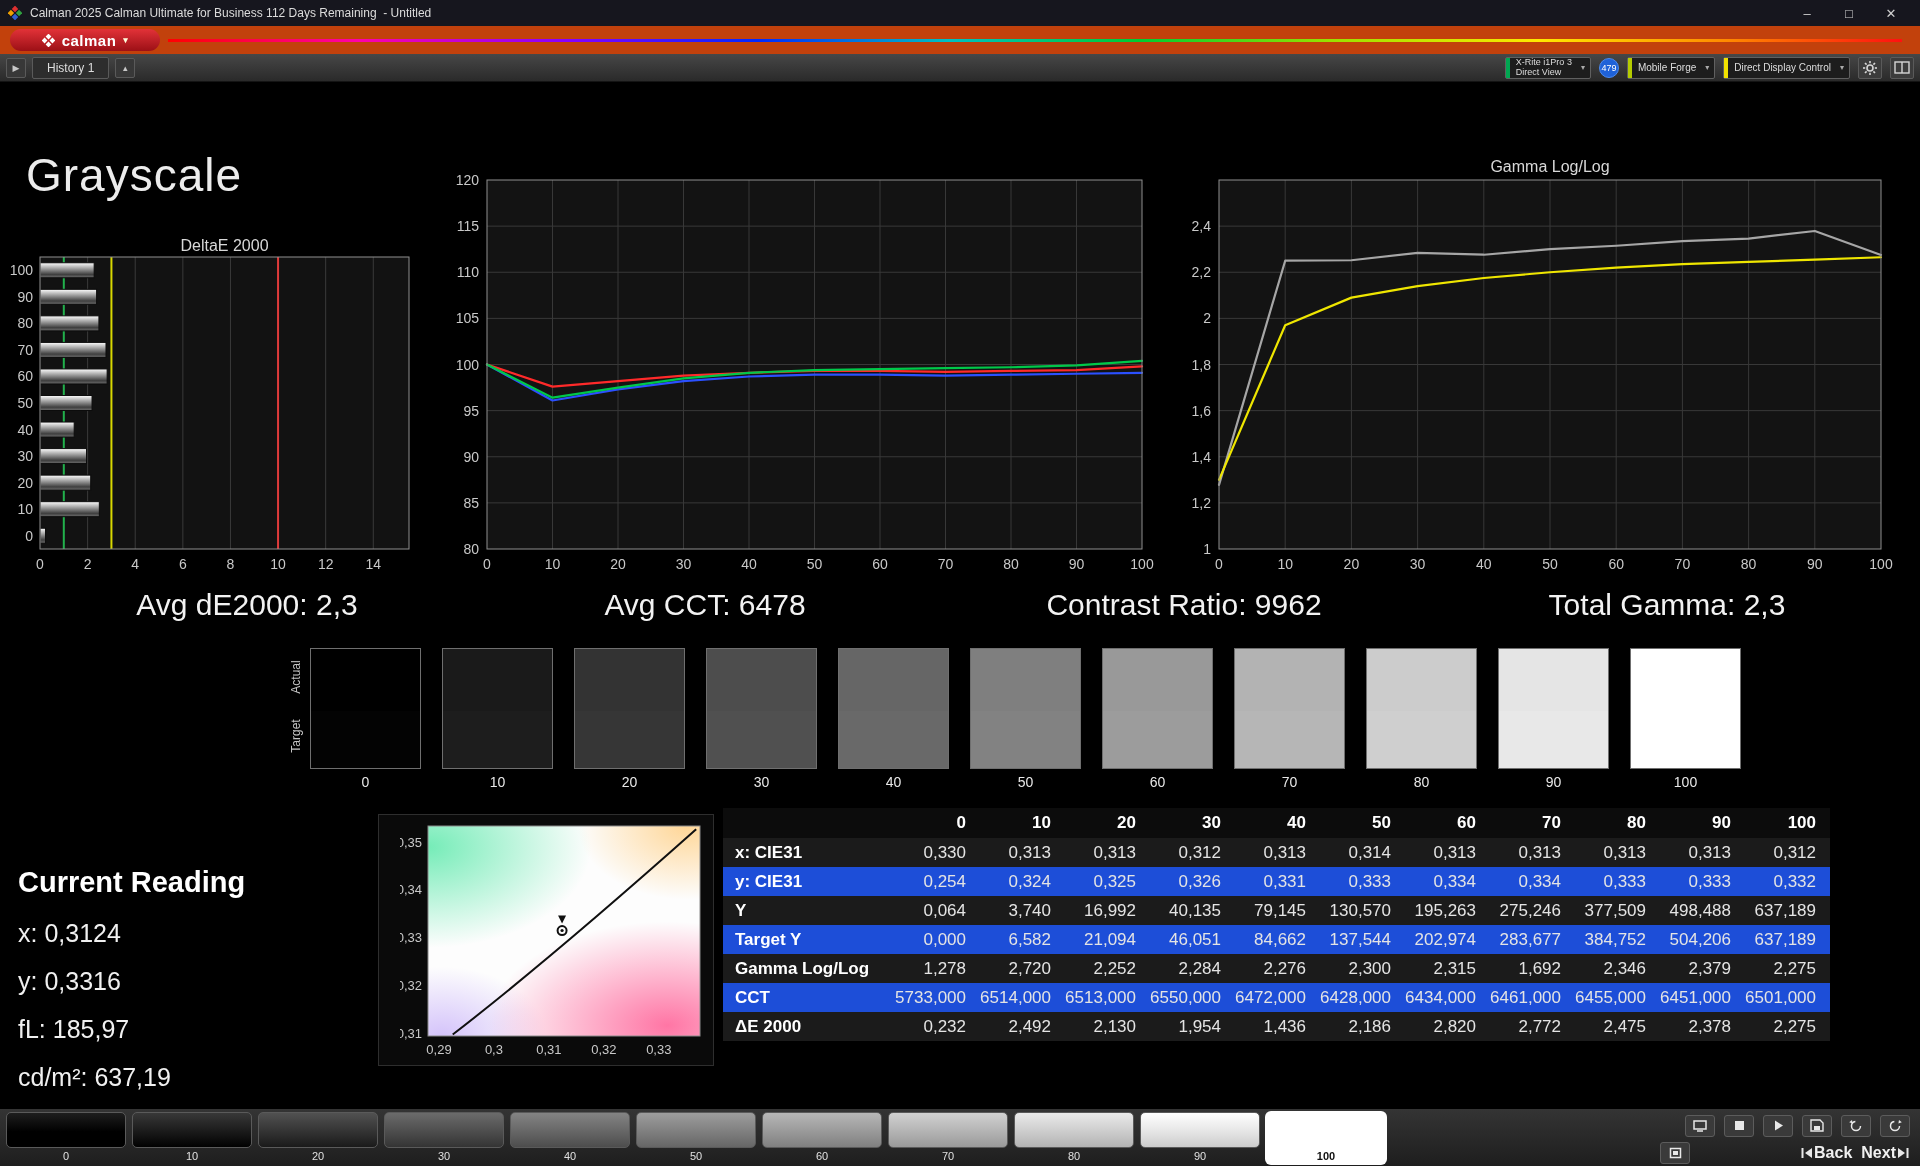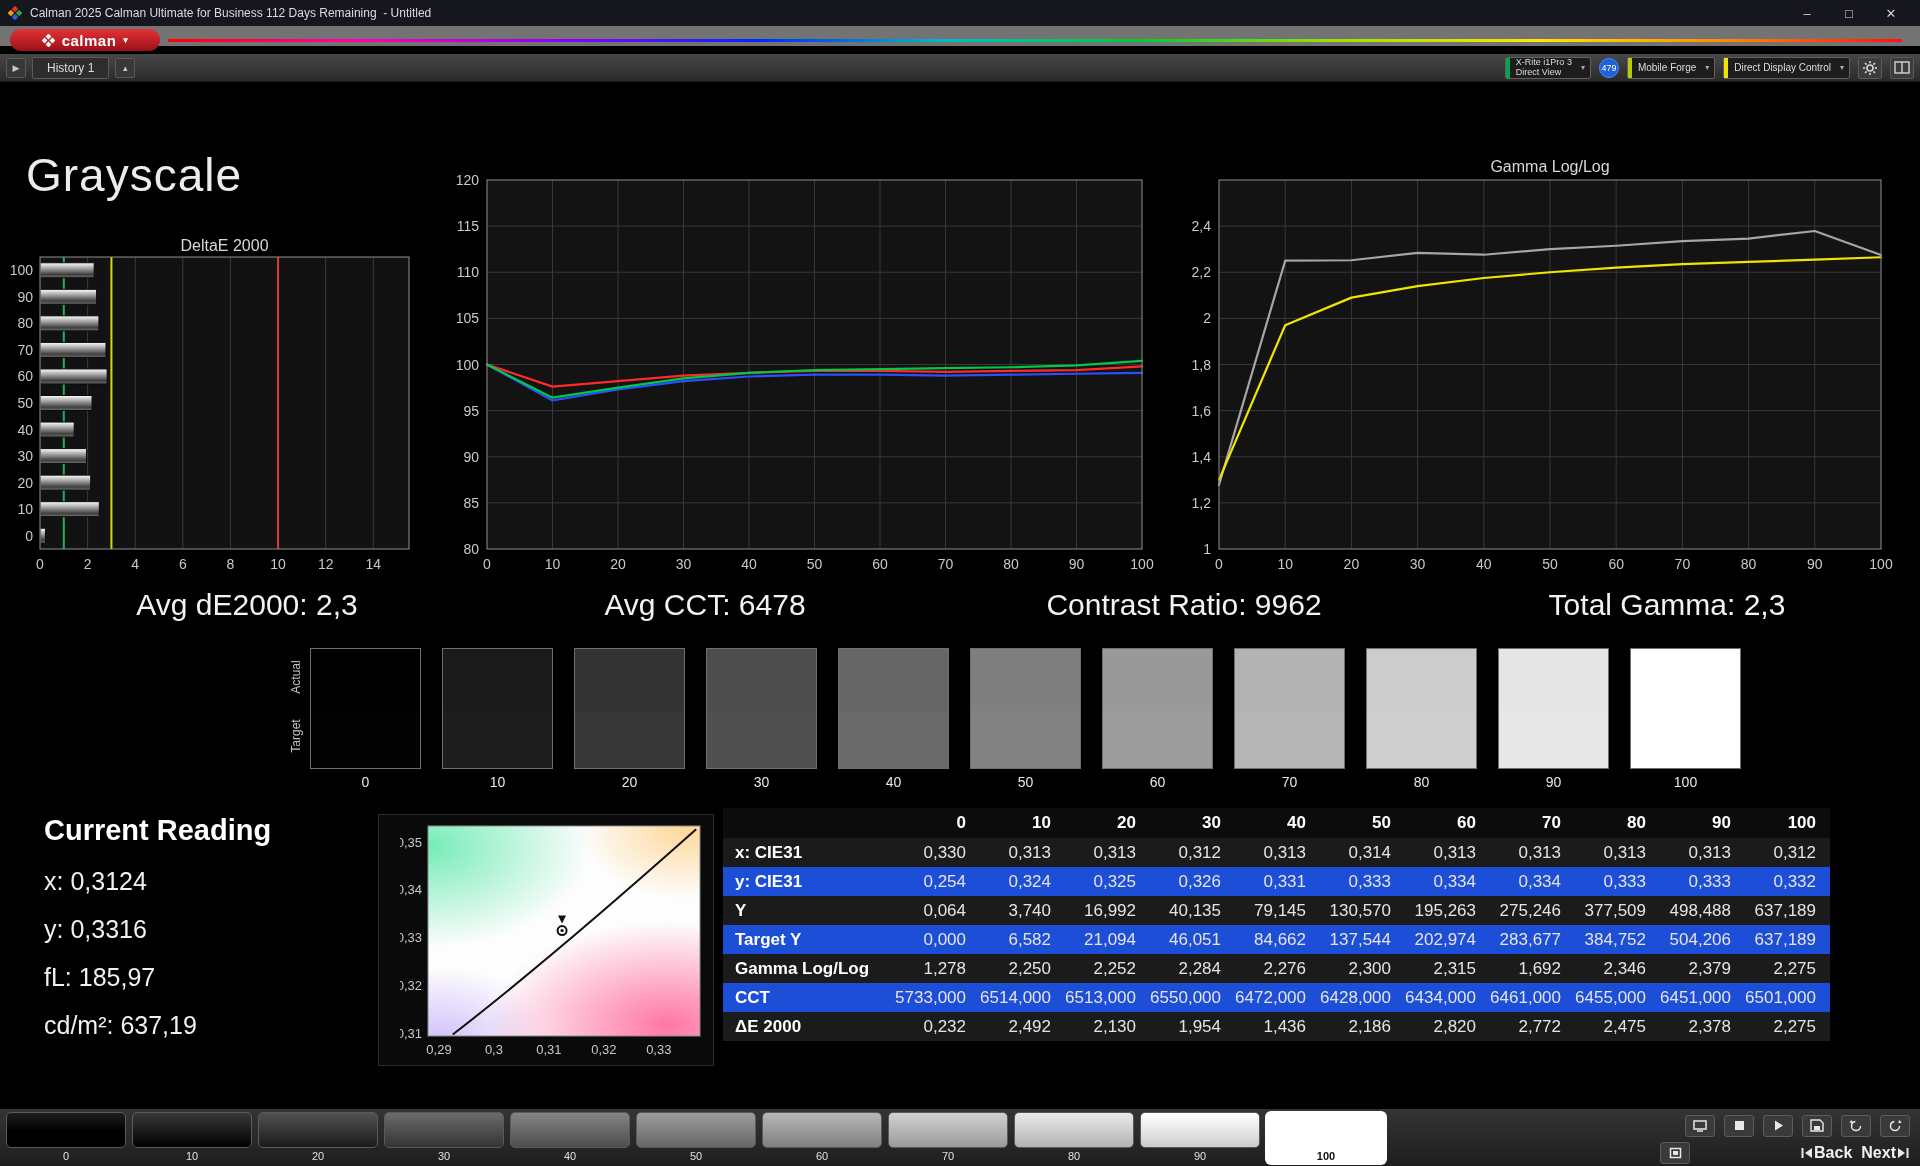--- a/index.html
+++ b/index.html
@@ -7,21 +7,21 @@
   body{font-family:"Liberation Sans",sans-serif;}
   .screen{position:relative;width:1920px;height:1166px;background:#000;overflow:hidden;}
 
   
   .titlebar{position:absolute;top:0;left:0;right:0;height:26px;background:#16161e;display:flex;align-items:center;padding:0 8px;gap:8px;}
   .title-text{color:#dcdcdc;font-size:12px;white-space:pre;}
   .win-controls{margin-left:auto;display:flex;}
   .win-btn{width:42px;height:26px;color:#cfcfcf;font-size:13px;display:flex;align-items:center;justify-content:center;}
 
   
-  .brandbar{position:absolute;top:26px;left:0;right:0;height:20px;background:#737373;}
+  .brandbar{position:absolute;top:26px;left:0;right:0;height:28px;background:#c2410c;}
   .spectrum-line{position:absolute;left:168px;right:18px;top:13px;height:3px;
     background:linear-gradient(90deg,#ff0000 0%,#ff00aa 11%,#8800ff 23%,#0028ff 34%,#00c0c0 45%,#00cc30 56%,#9ae000 67%,#ffe800 79%,#ff8800 90%,#ff1010 100%);}
   .calman-logo{position:absolute;left:10px;top:3px;height:22px;width:150px;border-radius:11px;
     background:linear-gradient(#e23238,#9c1016);display:flex;align-items:center;justify-content:center;gap:7px;
     color:#fff;font-weight:bold;font-size:15px;letter-spacing:.5px;cursor:default;}
   .logo-caret{font-size:9px;color:#ffd;}
 
   
   .toolbar{position:absolute;top:54px;left:0;right:0;height:28px;background:linear-gradient(#474747,#2a2a2a);
     border-bottom:1px solid #141414;display:flex;align-items:center;padding:0 6px;gap:6px;}
@@ -60,21 +60,21 @@
   #actual-label{left:266px;top:588px;}
   #target-label{left:266px;top:647px;}
   .swatches{position:absolute;left:310px;top:566px;display:flex;gap:21px;}
   .swatch{width:111px;}
   .swatch .patch{height:121px;border:1px solid #6f6f6f;display:flex;flex-direction:column;}
   .patch .actual{flex:1.1;}
   .patch .target{flex:1;}
   .swatch .lvl{text-align:center;color:#e8e8e8;font-size:14px;margin-top:5px;}
 
   
-  .current-reading{position:absolute;left:18px;top:732px;width:360px;margin-left:26px;}
+  .current-reading{position:absolute;left:18px;top:784px;width:360px;}
   .current-reading h2{font-size:29px;color:#fff;font-weight:bold;margin-bottom:10px;}
   .current-reading .cr-line{font-size:25px;color:#f0f0f0;line-height:48px;}
 
   
   .cie-panel{position:absolute;left:378px;top:732px;width:336px;height:252px;border:1px solid #2e2e2e;background:#0a0a0a;}
   .cie-bg{position:absolute;left:428px;top:744px;width:272px;height:210px;
     background:
       radial-gradient(120% 90% at 88% 95%, rgba(255,110,160,0.95) 0%, rgba(255,110,160,0) 55%),
       radial-gradient(100% 80% at 0% 10%, rgba(110,235,180,0.95) 0%, rgba(110,235,180,0) 60%),
       radial-gradient(80% 70% at 95% 0%, rgba(255,210,140,0.9) 0%, rgba(255,210,140,0) 50%),
@@ -551,21 +551,21 @@
             <td>137,544</td>
             <td>202,974</td>
             <td>283,677</td>
             <td>384,752</td>
             <td>504,206</td>
             <td>637,189</td>
           </tr>
           <tr class="odd">
             <th class="rowlabel">Gamma Log/Log</th>
             <td>1,278</td>
-            <td>2,250</td>
+            <td>2,720</td>
             <td>2,252</td>
             <td>2,284</td>
             <td>2,276</td>
             <td>2,300</td>
             <td>2,315</td>
             <td>1,692</td>
             <td>2,346</td>
             <td>2,379</td>
             <td>2,275</td>
           </tr>

